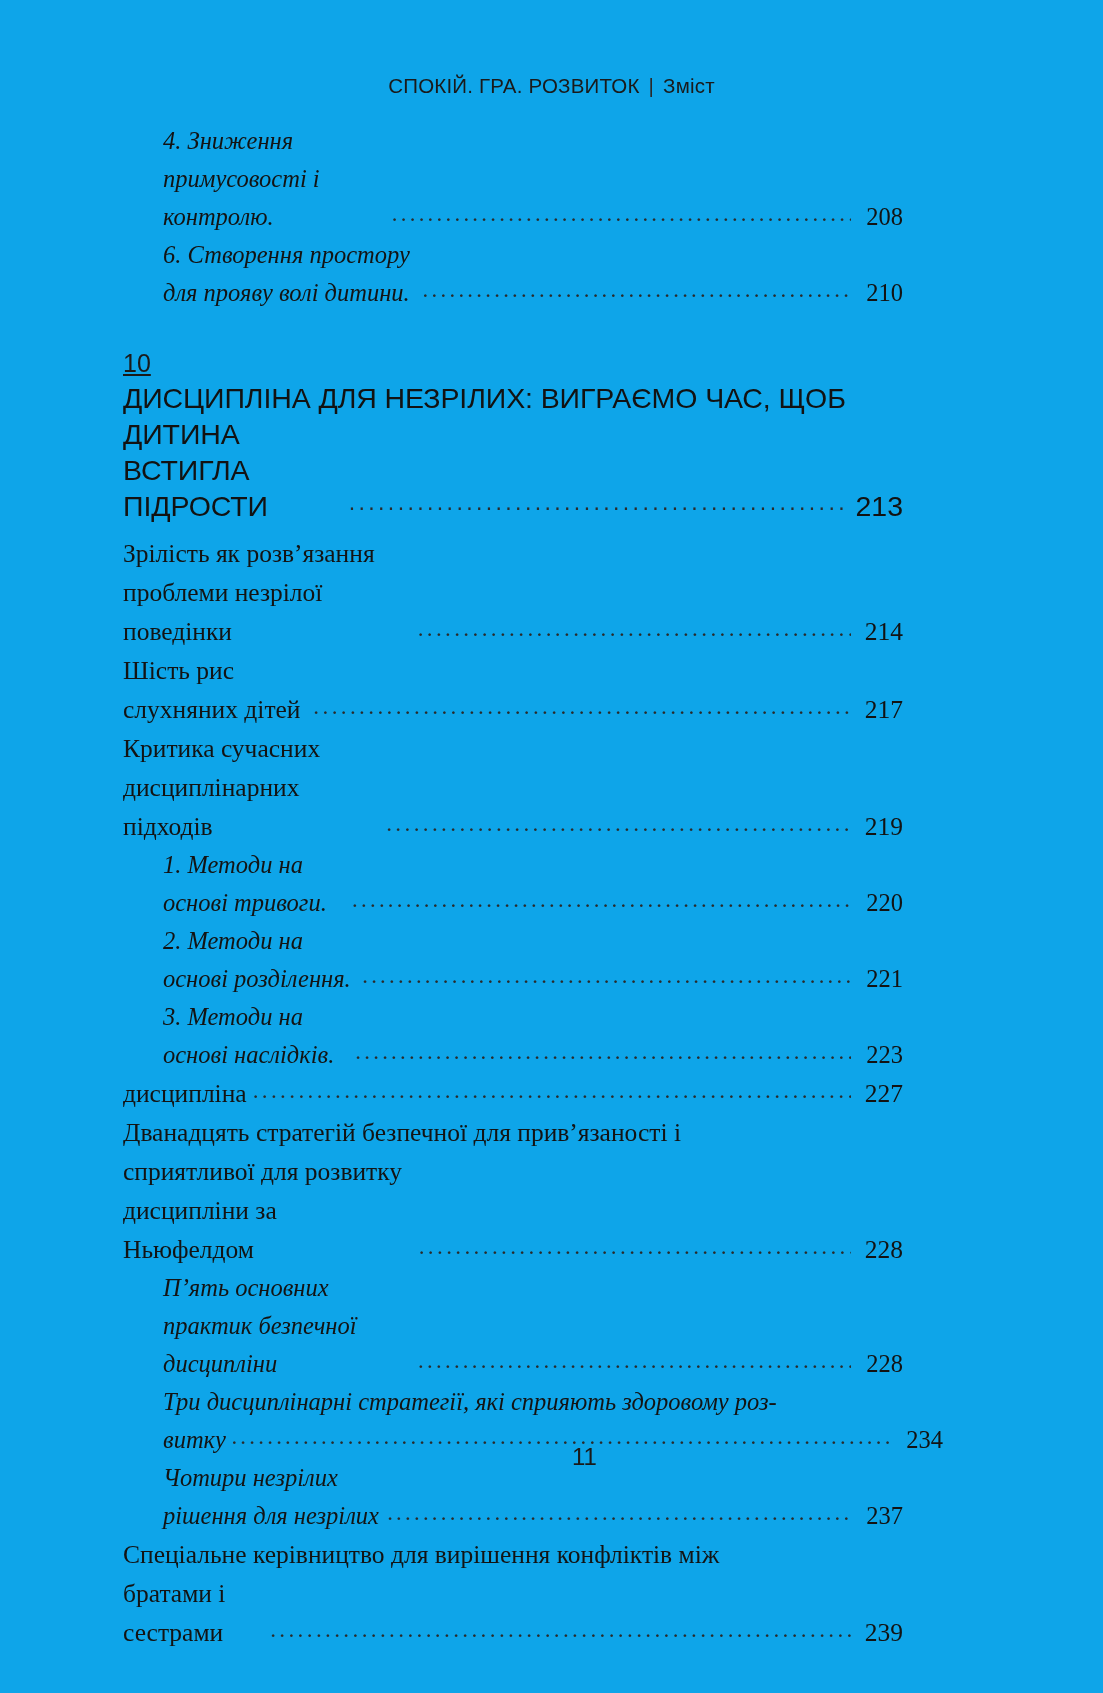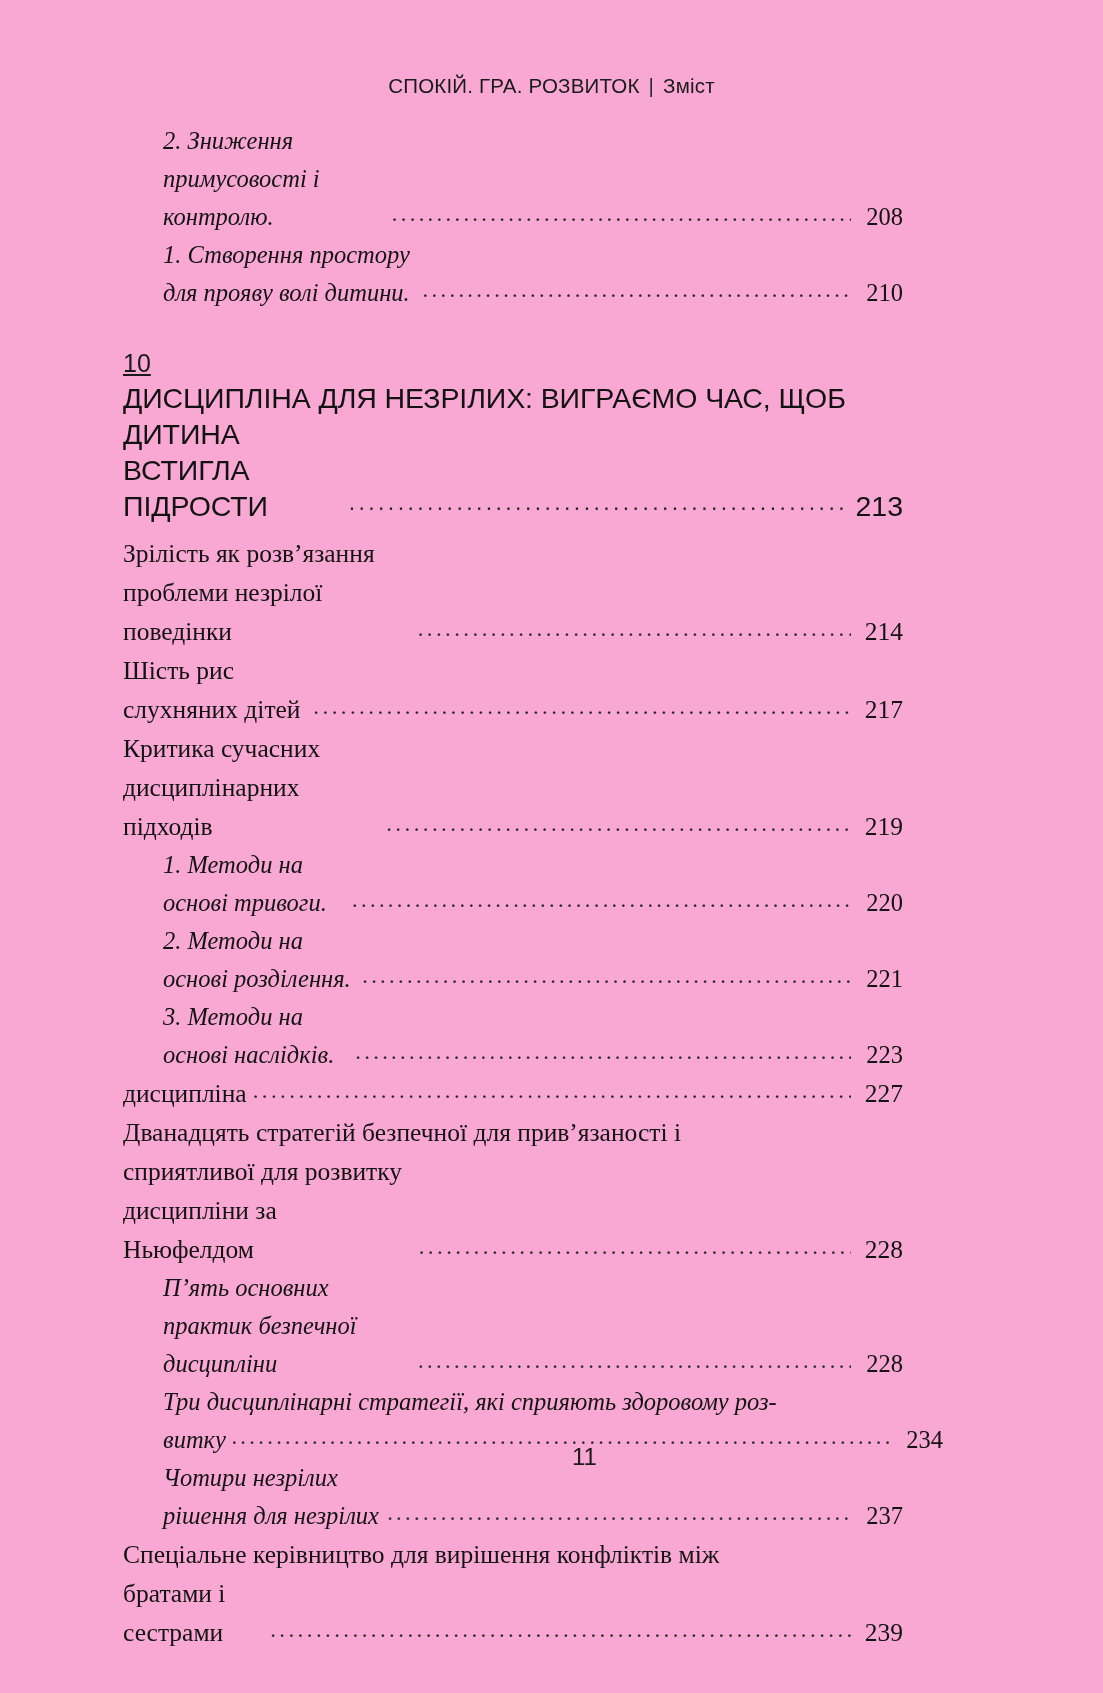--- a/index.html
+++ b/index.html
@@ -4,21 +4,21 @@
 <style>
   html, body {
     margin: 0;
     padding: 0;
     background: #ffffff;
   }
   .page {
     position: relative;
     width: 1103px;
     height: 1693px;
-    background: #f9a8d4;
+    background: #0ea5e9;
     margin: 0 auto;
     overflow: hidden;
     color: #131313;
   }
 
   
   .running-head {
     position: absolute;
     top: 74px;
     left: 0;
@@ -142,26 +142,26 @@
 <body>
 
 <div class="page">
 
   <div class="running-head">
     <span>СПОКІЙ. ГРА. РОЗВИТОК</span><span class="rh-sep">|</span><span class="rh-sub">Зміст</span>
   </div>
 
   <div class="toc" id="toc-list">
       <div class="row sub">
-        <span class="txt">2. Зниження примусовості і контролю.</span>
+        <span class="txt">4. Зниження примусовості і контролю.</span>
         <span class="dots">..............................................................................................</span>
         <span class="pg">208</span>
       </div>
       <div class="row sub">
-        <span class="txt">1. Створення простору для прояву волі дитини.</span>
+        <span class="txt">6. Створення простору для прояву волі дитини.</span>
         <span class="dots">..............................................................................................</span>
         <span class="pg">210</span>
       </div>
       <div class="sp-chapter-top"></div>
       <div class="chapter-num">10</div>
       <div class="chapter-title lines">
         <div class=" line-plain">ДИСЦИПЛІНА ДЛЯ НЕЗРІЛИХ: ВИГРАЄМО ЧАС, ЩОБ</div>
         <div class="row ">
           <span class="txt">ДИТИНА ВСТИГЛА ПІДРОСТИ</span>
           <span class="dots">..............................................................................................</span>

